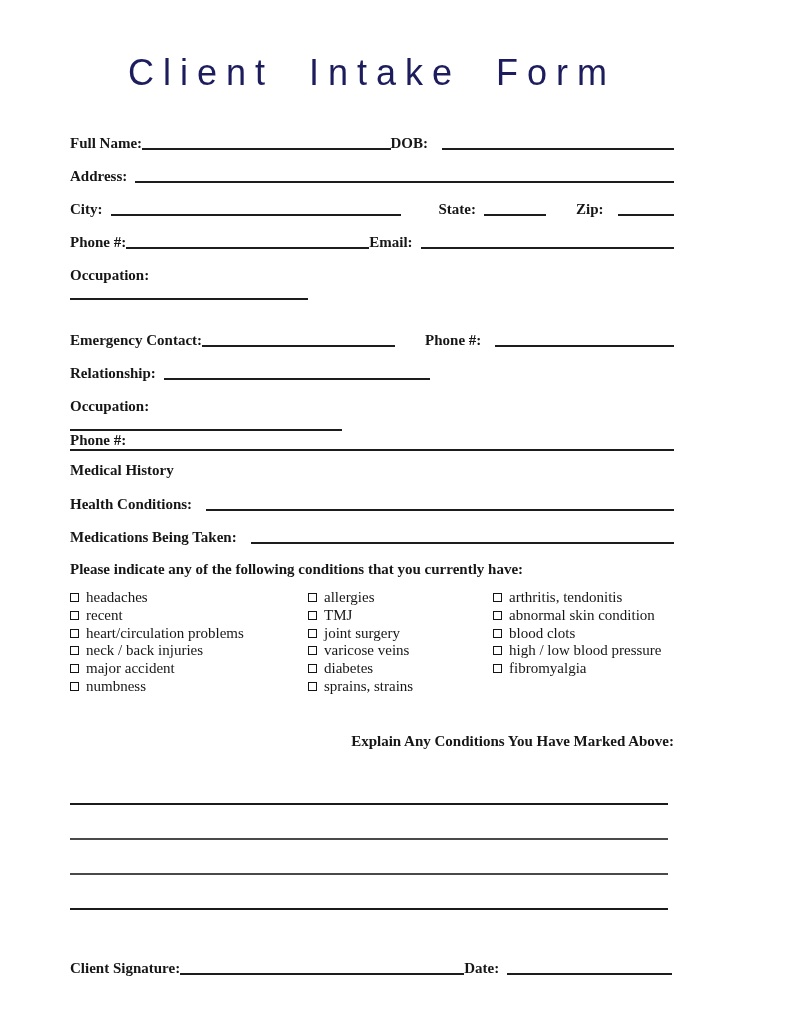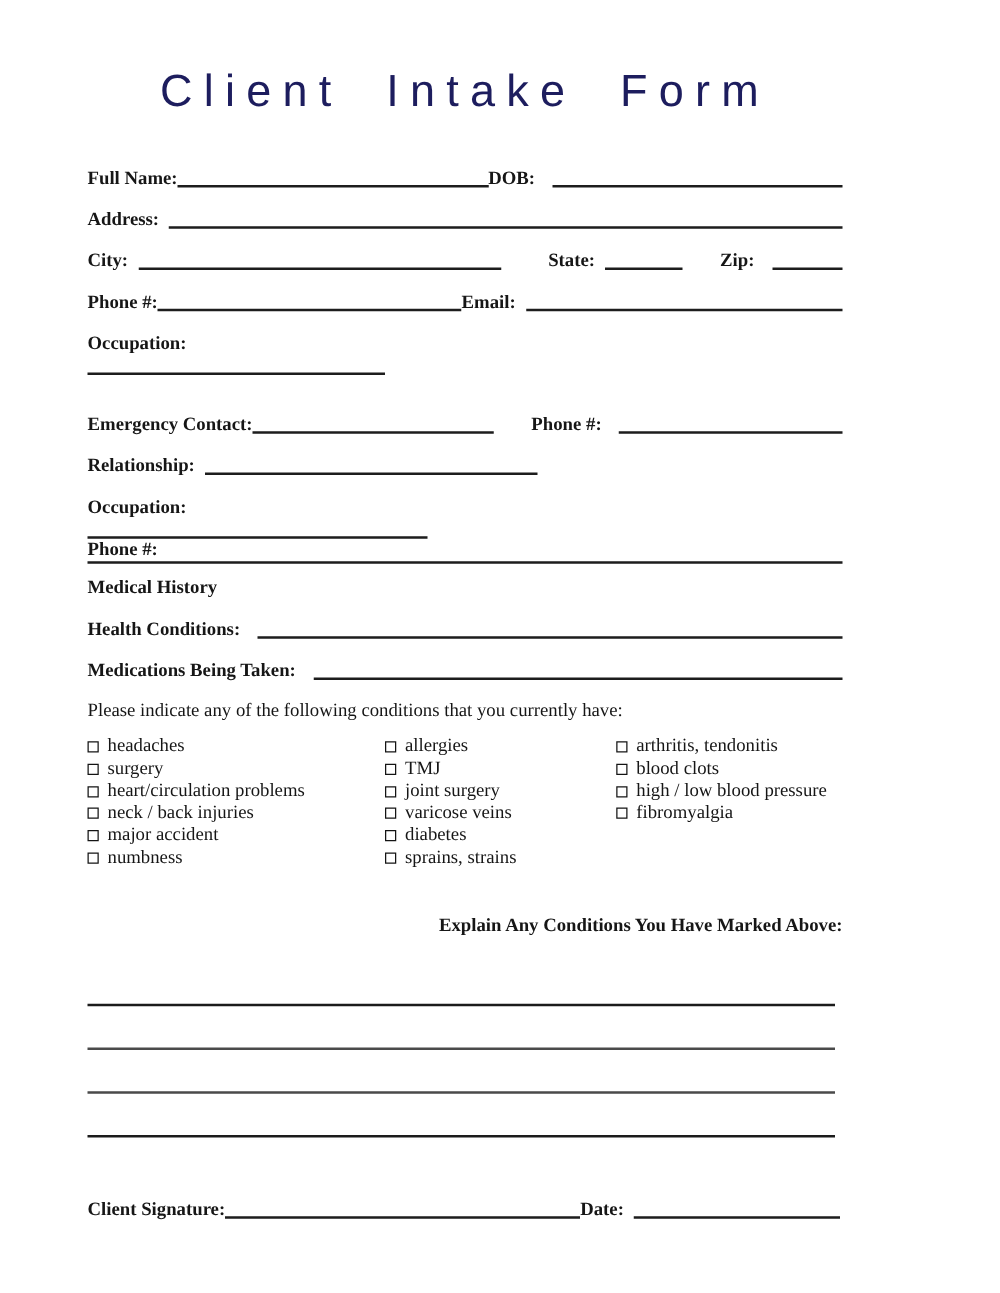--- a/index.html
+++ b/index.html
@@ -45,21 +45,21 @@
   .gap8  { width: 8px;  flex: 0 0 auto; }
   .gap14 { width: 14px; flex: 0 0 auto; }
   .gap30 { width: 30px; flex: 0 0 auto; }
   .gap38 { width: 38px; flex: 0 0 auto; }
   .sp47 { margin-bottom: 47px; flex-direction: column; }
   .section-head {
     font-size: 15px; font-weight: bold;
     height: 18px; margin-bottom: 15px;
   }
   .prompt {
-    font-size: 15px; font-weight: normal;
+    font-size: 15px; font-weight: bold;
     margin-top: 3px;
     margin-bottom: 11px;
   }
   .cond-grid {
     display: flex;
     font-size: 15px;
     margin-bottom: 38px;
   }
   .cond-col-1 { width: 238px; }
   .cond-col-2 { width: 185px; }
@@ -192,21 +192,21 @@
   <div class="prompt">Please indicate any of the following conditions that you currently have:</div>
 
   <div class="cond-grid">
     <div class="cond-col-1">
       <div class="cond-item">
           <span class="cbx"></span>
           <span>headaches</span>
         </div>
       <div class="cond-item">
           <span class="cbx"></span>
-          <span>surgery</span>
+          <span>recent</span>
         </div>
       <div class="cond-item">
           <span class="cbx"></span>
           <span>heart/circulation problems</span>
         </div>
       <div class="cond-item">
           <span class="cbx"></span>
           <span>neck / back injuries</span>
         </div>
       <div class="cond-item">
@@ -241,20 +241,24 @@
         </div>
       <div class="cond-item">
           <span class="cbx"></span>
           <span>sprains, strains</span>
         </div>
     </div>
     <div class="cond-col-3">
       <div class="cond-item">
           <span class="cbx"></span>
           <span>arthritis, tendonitis</span>
+        </div>
+      <div class="cond-item">
+          <span class="cbx"></span>
+          <span>abnormal skin condition</span>
         </div>
       <div class="cond-item">
           <span class="cbx"></span>
           <span>blood clots</span>
         </div>
       <div class="cond-item">
           <span class="cbx"></span>
           <span>high / low blood pressure</span>
         </div>
       <div class="cond-item">

